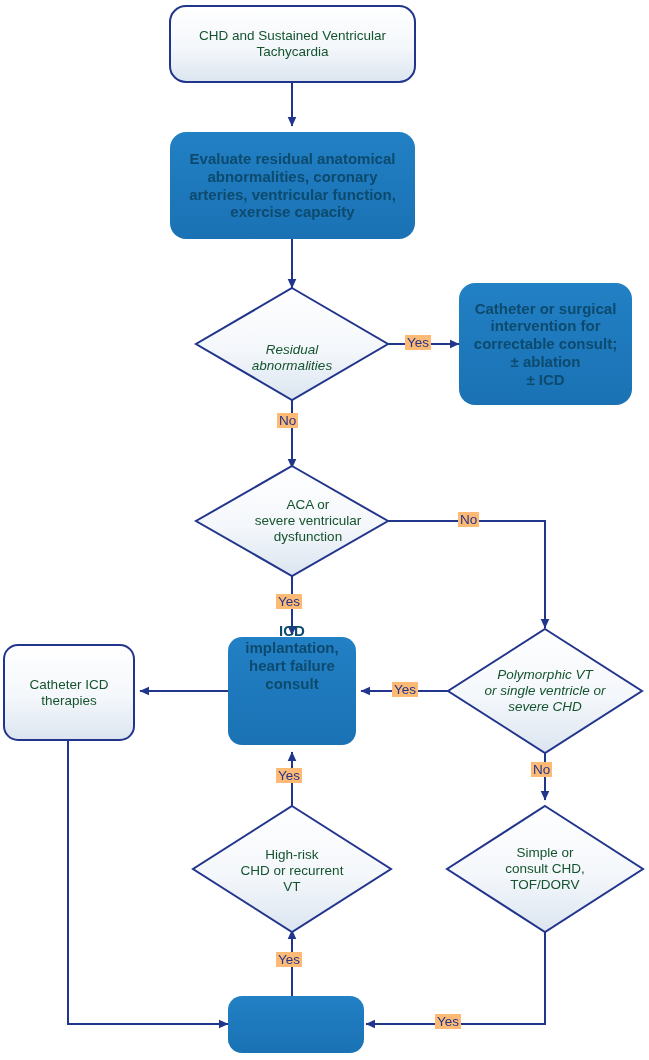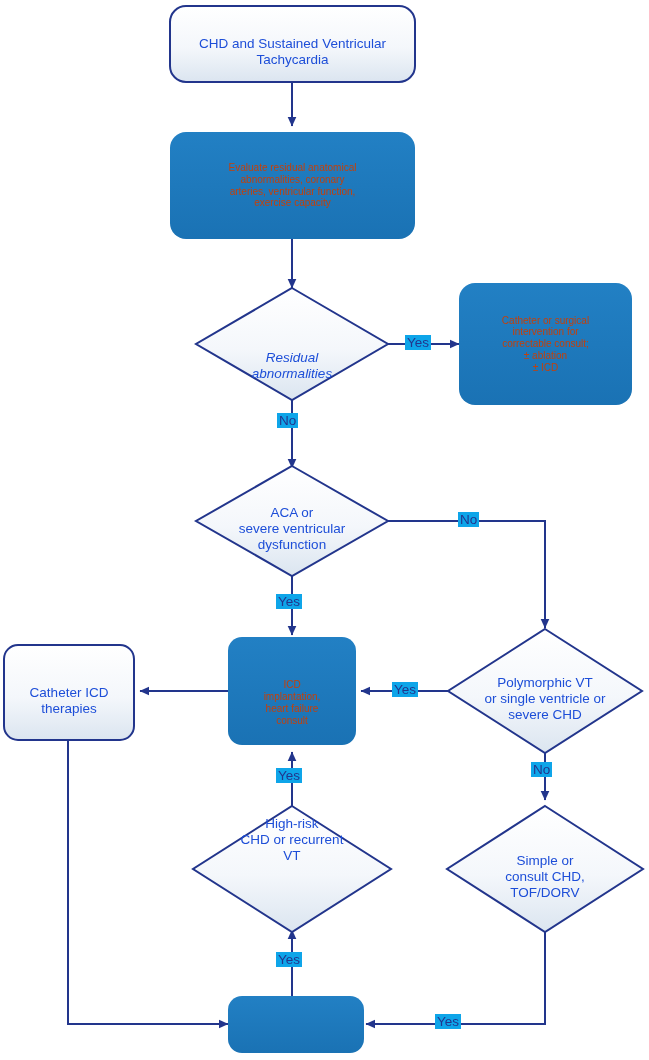--- a/index.html
+++ b/index.html
@@ -31,36 +31,35 @@
     position: absolute;
     display: flex;
     align-items: center;
     justify-content: center;
     text-align: center;
     line-height: 1.18;
     pointer-events: none;
     white-space: pre-line;
   }
   .label-light {
-    color: #c2410c;
-    font-weight: normal;
-    font-size: 10px;
+    color: #0c4a6e;
+    font-weight: bold;
+    font-size: 15px;
   }
   .label-dark {
-    color: #1d4ed8;
+    color: #14532d;
     font-weight: normal;
     font-size: 13.5px;
-    margin-top: 8px;
   }
   .edge-label {
     position: absolute;
     color: #22358c;
     font-size: 13.5px;
     font-weight: normal;
-    background: #0ea5e9;
+    background: #fdba74;
     padding: 0 2px;
     pointer-events: none;
     white-space: nowrap;
   }
 </style>
 </head>
 <body>
 
 <div id="flow-root">
 
@@ -145,37 +144,37 @@
 
   <div class="node-label label-dark" style="left:222px; top:330px; width:140px; height:56px;font-style:italic;">Residual
 abnormalities</div>
 
   <div class="node-label label-light" style="left:461px; top:285px; width:169px; height:118px;">Catheter or surgical
 intervention for
 correctable consult;
 ± ablation
 ± ICD</div>
 
-  <div class="node-label label-dark" style="left:207px; top:490px; width:170px; height:62px;">ACA or
+  <div class="node-label label-dark" style="left:223px; top:490px; width:170px; height:62px;">ACA or
 severe ventricular
 dysfunction</div>
 
-  <div class="node-label label-dark" style="left:459px; top:660px; width:172px; height:62px;">Polymorphic VT
+  <div class="node-label label-dark" style="left:459px; top:660px; width:172px; height:62px;font-style:italic;">Polymorphic VT
 or single ventricle or
 severe CHD</div>
 
-  <div class="node-label label-light" style="left:230px; top:651px; width:124px; height:104px;">ICD
+  <div class="node-label label-light" style="left:230px; top:605px; width:124px; height:104px;">ICD
 implantation,
 heart failure
 consult</div>
 
   <div class="node-label label-dark" style="left:8px; top:647px; width:122px; height:91px;">Catheter ICD
 therapies</div>
 
-  <div class="node-label label-dark" style="left:207px; top:801px; width:170px; height:62px;">High-risk
+  <div class="node-label label-dark" style="left:207px; top:840px; width:170px; height:62px;">High-risk
 CHD or recurrent
 VT</div>
 
   <div class="node-label label-dark" style="left:462px; top:838px; width:166px; height:62px;">Simple or
 consult CHD,
 TOF/DORV</div>
 
 
   <div class="edge-label" style="left:405px; top:335px;">Yes</div>
 

